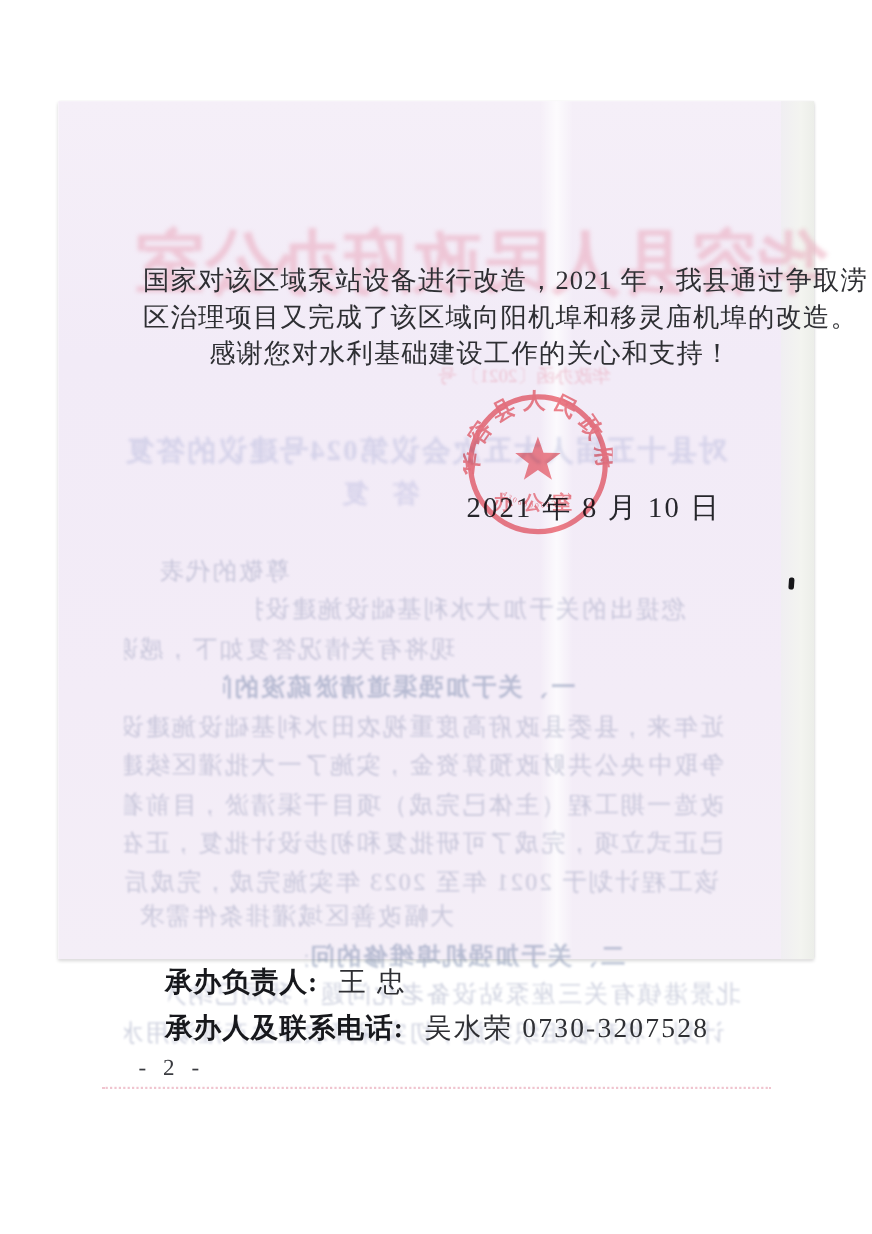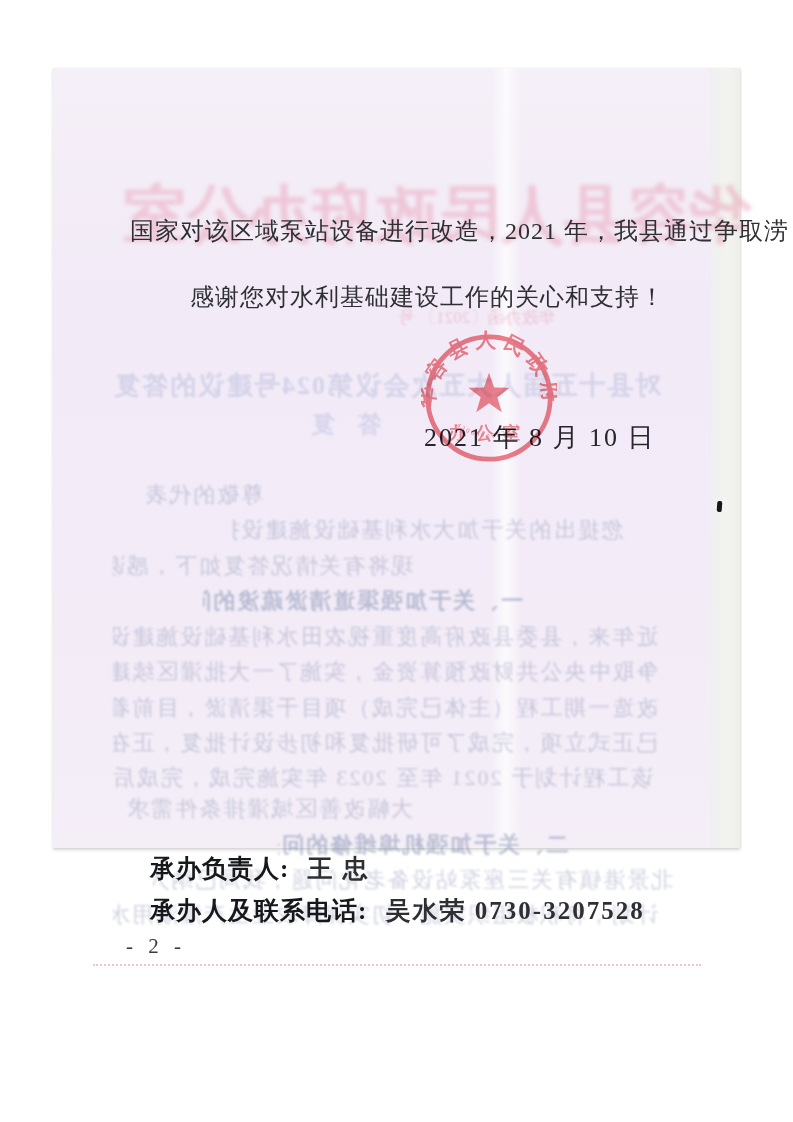--- a/index.html
+++ b/index.html
@@ -1,31 +1,31 @@
 <!DOCTYPE html>
 <html><head>
 <meta charset="utf-8">
 <style>
   html,body{margin:0;padding:0;background:#ffffff;}
   .canvas{position:relative;width:793px;height:1122px;background:#ffffff;overflow:hidden;
           font-family:"Liberation Serif","DejaVu Serif",serif;}
   
-  .paper{position:absolute;left:53px;top:68px;width:687px;height:780px;
+  .paper{position:absolute;left:53px;top:92px;width:687px;height:780px;
          background:linear-gradient(180deg,#f5eff8 0%,#f2ebf7 30%,#f3ecf7 70%,#f4eef7 100%);
          box-shadow:0 2px 3px rgba(0,0,0,.16),1px 0 2px rgba(0,0,0,.06);}
   .right-strip{position:absolute;right:0;top:0;width:30px;height:100%;
          background:linear-gradient(90deg,#f0eef2,#f3f4f0 60%,#eceee9);}
   .fold-highlight{position:absolute;left:438px;top:0;width:30px;height:100%;
          background:linear-gradient(90deg,rgba(255,255,255,0),rgba(255,255,255,.75),rgba(255,255,255,0));pointer-events:none;}
   
   .body-line{position:absolute;font-size:24px;color:#2e2f33;letter-spacing:1px;white-space:nowrap;z-index:4;}
   .date-line{position:absolute;left:371px;top:352px;font-size:26px;color:#26262b;letter-spacing:2px;white-space:nowrap;z-index:5;}
   .contact-line{position:absolute;font-size:25px;color:#2e2f33;white-space:nowrap;z-index:4;}
   .contact-line .lbl{font-weight:bold;color:#17181c;letter-spacing:1px;margin-left:17px;}
-  .contact-line .val{margin-left:12px;letter-spacing:2px;font-weight:bold;}
+  .contact-line .val{margin-left:12px;letter-spacing:2px;}
   .page-number{position:absolute;left:73px;top:866px;font-size:21px;color:#3a3b40;letter-spacing:5px;z-index:4;}
   
   .red-header{position:absolute;left:79px;top:104px;width:620px;font-size:63px;font-weight:bold;
          color:#e9a0b5;opacity:.5;filter:blur(2px);transform:scaleX(-1);white-space:nowrap;z-index:1;}
   .red-docnum{position:absolute;left:345px;top:238px;font-size:17px;color:#e8a3b6;opacity:.55;
          filter:blur(1.2px);transform:scaleX(-1);white-space:nowrap;z-index:1;}
   .blue-title{position:absolute;left:59px;top:300px;font-size:26px;font-weight:bold;letter-spacing:2px;
          color:rgba(108,122,188,.22);filter:blur(1.3px);transform:scaleX(-1);white-space:nowrap;z-index:1;}
   .blue-title2{position:absolute;left:250px;top:340px;font-size:24px;font-weight:bold;letter-spacing:8px;
          color:rgba(108,122,188,.20);filter:blur(1.3px);transform:scaleX(-1);white-space:nowrap;z-index:1;}
@@ -62,20 +62,21 @@
         <div class="bt-line" style="left: 60px; top: 660px; width: 545px;">已正式立项，完成了可研批复和初步设计批复，正在进行招标</div>
         <div class="bt-line" style="left: 60px; top: 695px; width: 540px;">该工程计划于 2021 年至 2023 年实施完成，完成后实现灌排</div>
         <div class="bt-line" style="left: 60px; top: 726px; width: 300px;">大幅改善区域灌排条件需求</div>
         <div class="bt-line bold" style="left: 225px; top: 762px; width: 290px;">二、关于加强机埠维修的问题</div>
         <div class="bt-line" style="left: 100px; top: 797px; width: 520px;">北景港镇有关三座泵站设备老化问题，我局已纳入改造计划</div>
         <div class="bt-line" style="left: 60px; top: 832px; width: 545px;">计划，将积极组织实施，切实保障农业生产灌溉用水的需求</div>
       </div>
     <div class="footer-bleed-line"></div>
 
     <div class="body-line" style="left:77px;top:147px;">国家对该区域泵站设备进行改造，2021 年，我县通过争取涝</div>
+    <div class="body-line" style="left:77px;top:180px;">区治理项目又完成了该区域向阳机埠和移灵庙机埠的改造。</div>
     <div class="body-line" style="left:137px;top:213px;">感谢您对水利基础建设工作的关心和支持！</div>
 
     <div class="date-line">2021 年 8 月 10 日</div>
 
     <svg class="seal" viewBox="0 0 200 200">
       <circle cx="100" cy="100" r="90" fill="none" stroke="#ee6f78" stroke-width="7" opacity=".95"></circle>
       <polygon fill="#ee6f78" opacity=".9" points="100,63 107.5,84.6 130.4,85.1 112.2,99 118.8,120.9 100,107.8 81.2,120.9 87.8,99 69.6,85.1 92.5,84.6"></polygon>
       <defs>
         <path id="arcTop" d="M 22 128 A 81 81 0 1 1 178 128"></path>
         <path id="arcBottom" d="M 32 115 A 75 75 0 0 0 168 115"></path>

